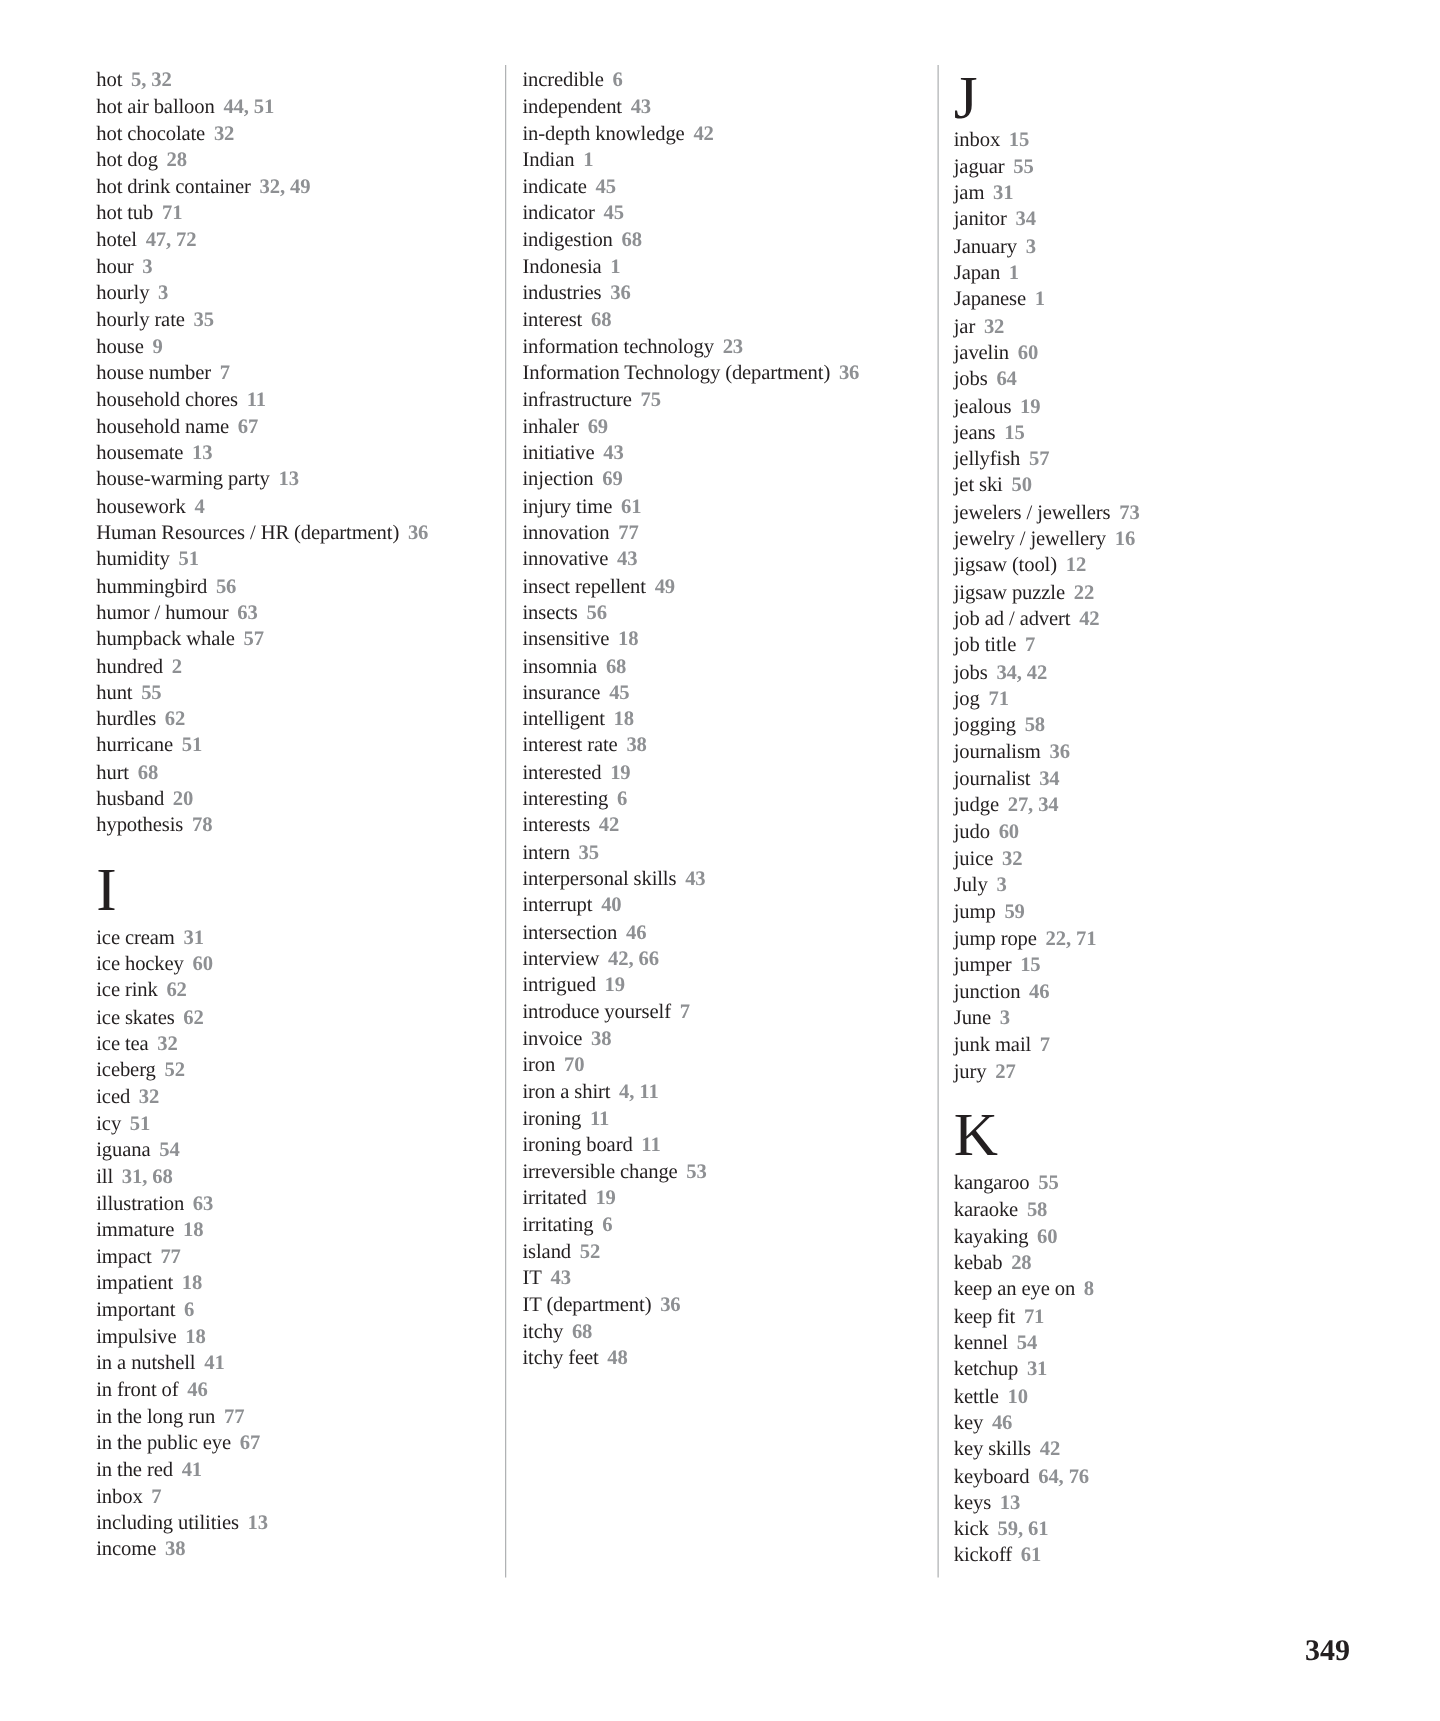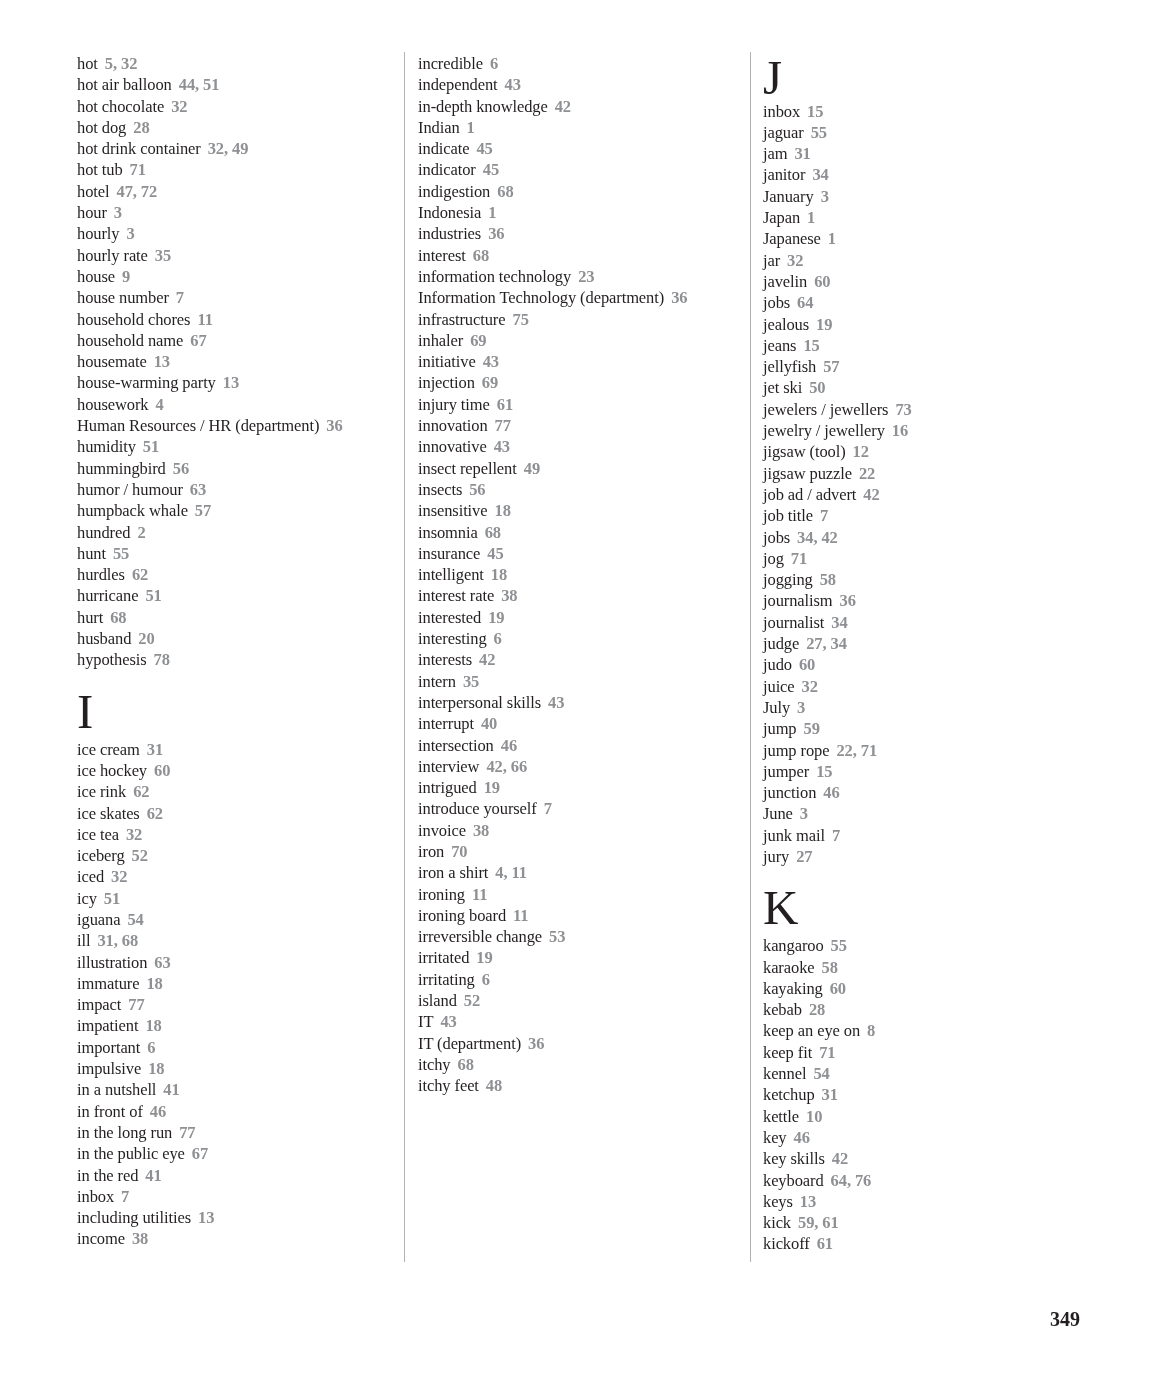--- a/index.html
+++ b/index.html
@@ -57,21 +57,21 @@
     width: 1px;
     height: 1210px;
     background: #b0b2b4;
   }
   #divider-1 { left: 404px; }
   #divider-2 { left: 750px; }
   .page-num {
     position: absolute;
     top: 1308px;
     right: 72px;
-    font-size: 20px;
+    font-size: 24px;
     font-weight: 700;
     color: #231f20;
   }
 </style>
 </head>
 <body>
 
 <div id="page">
   <div class="col" id="col-1">
       <div class="entry"><span>hot</span><span class="pages">5, 32</span></div>

